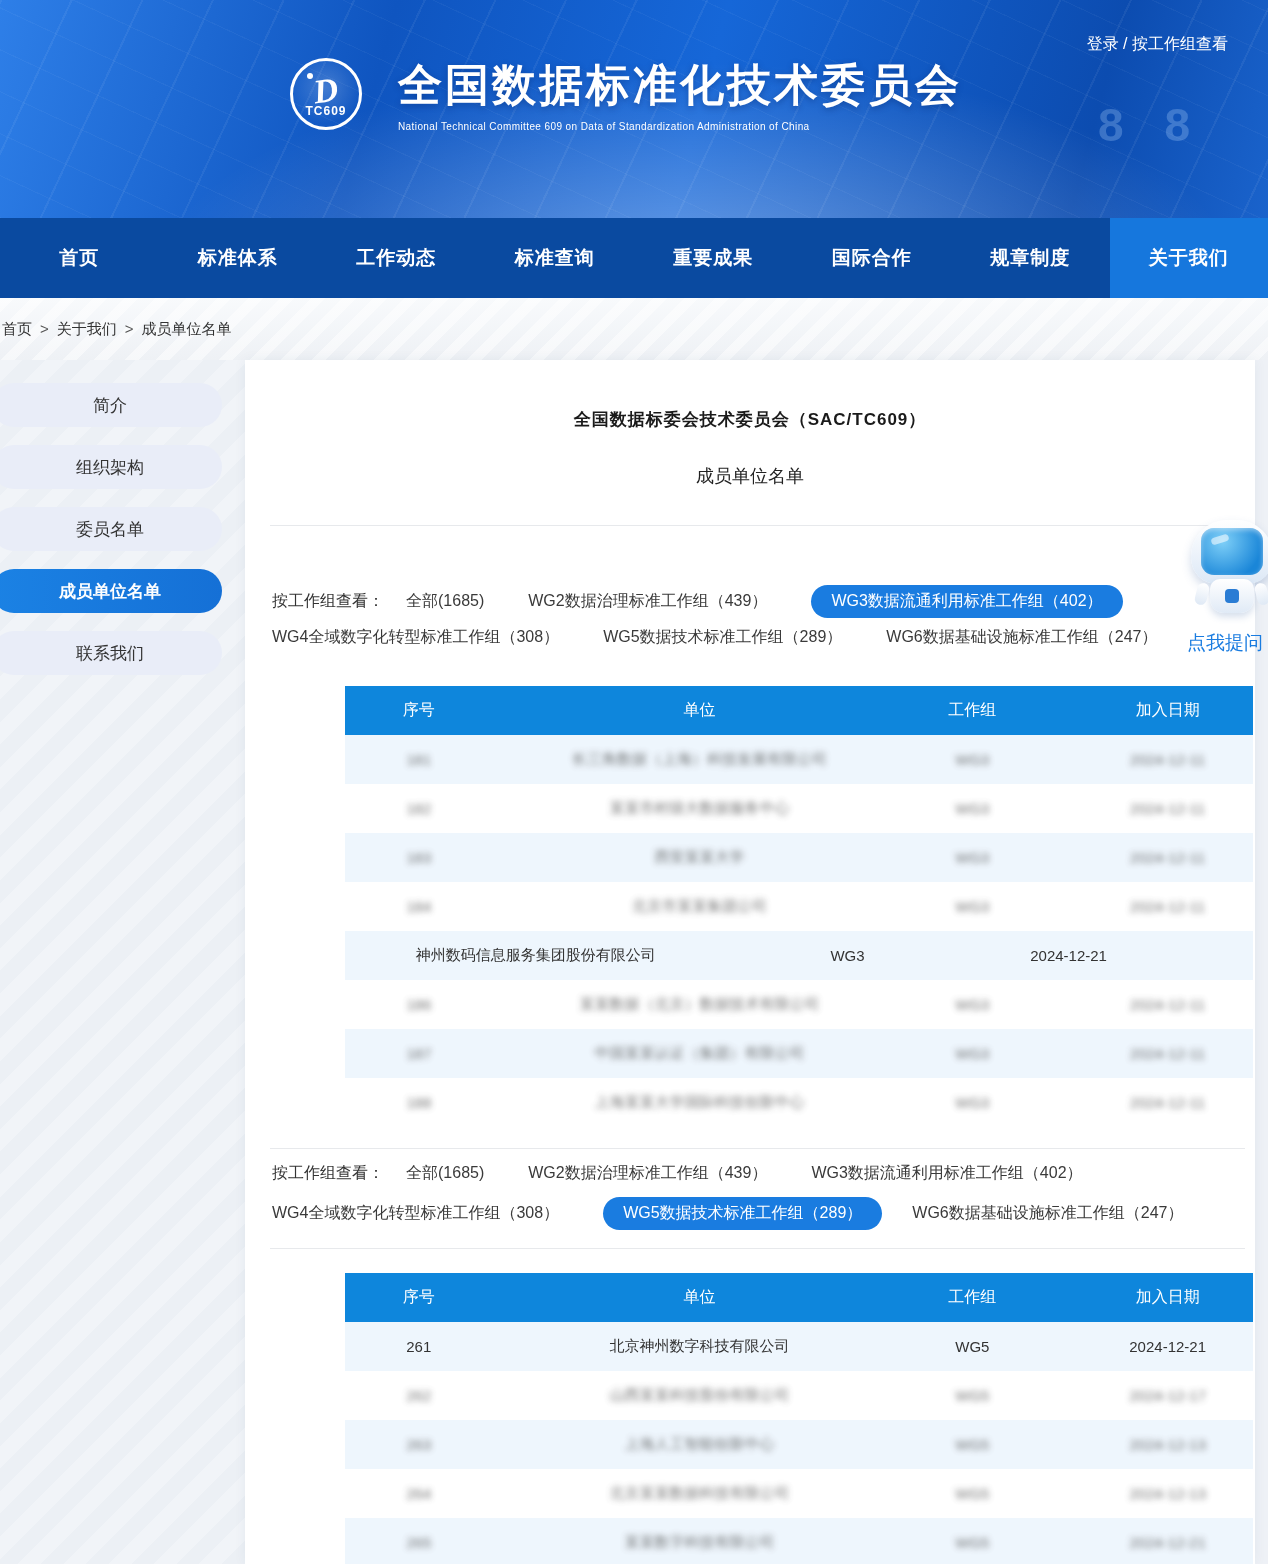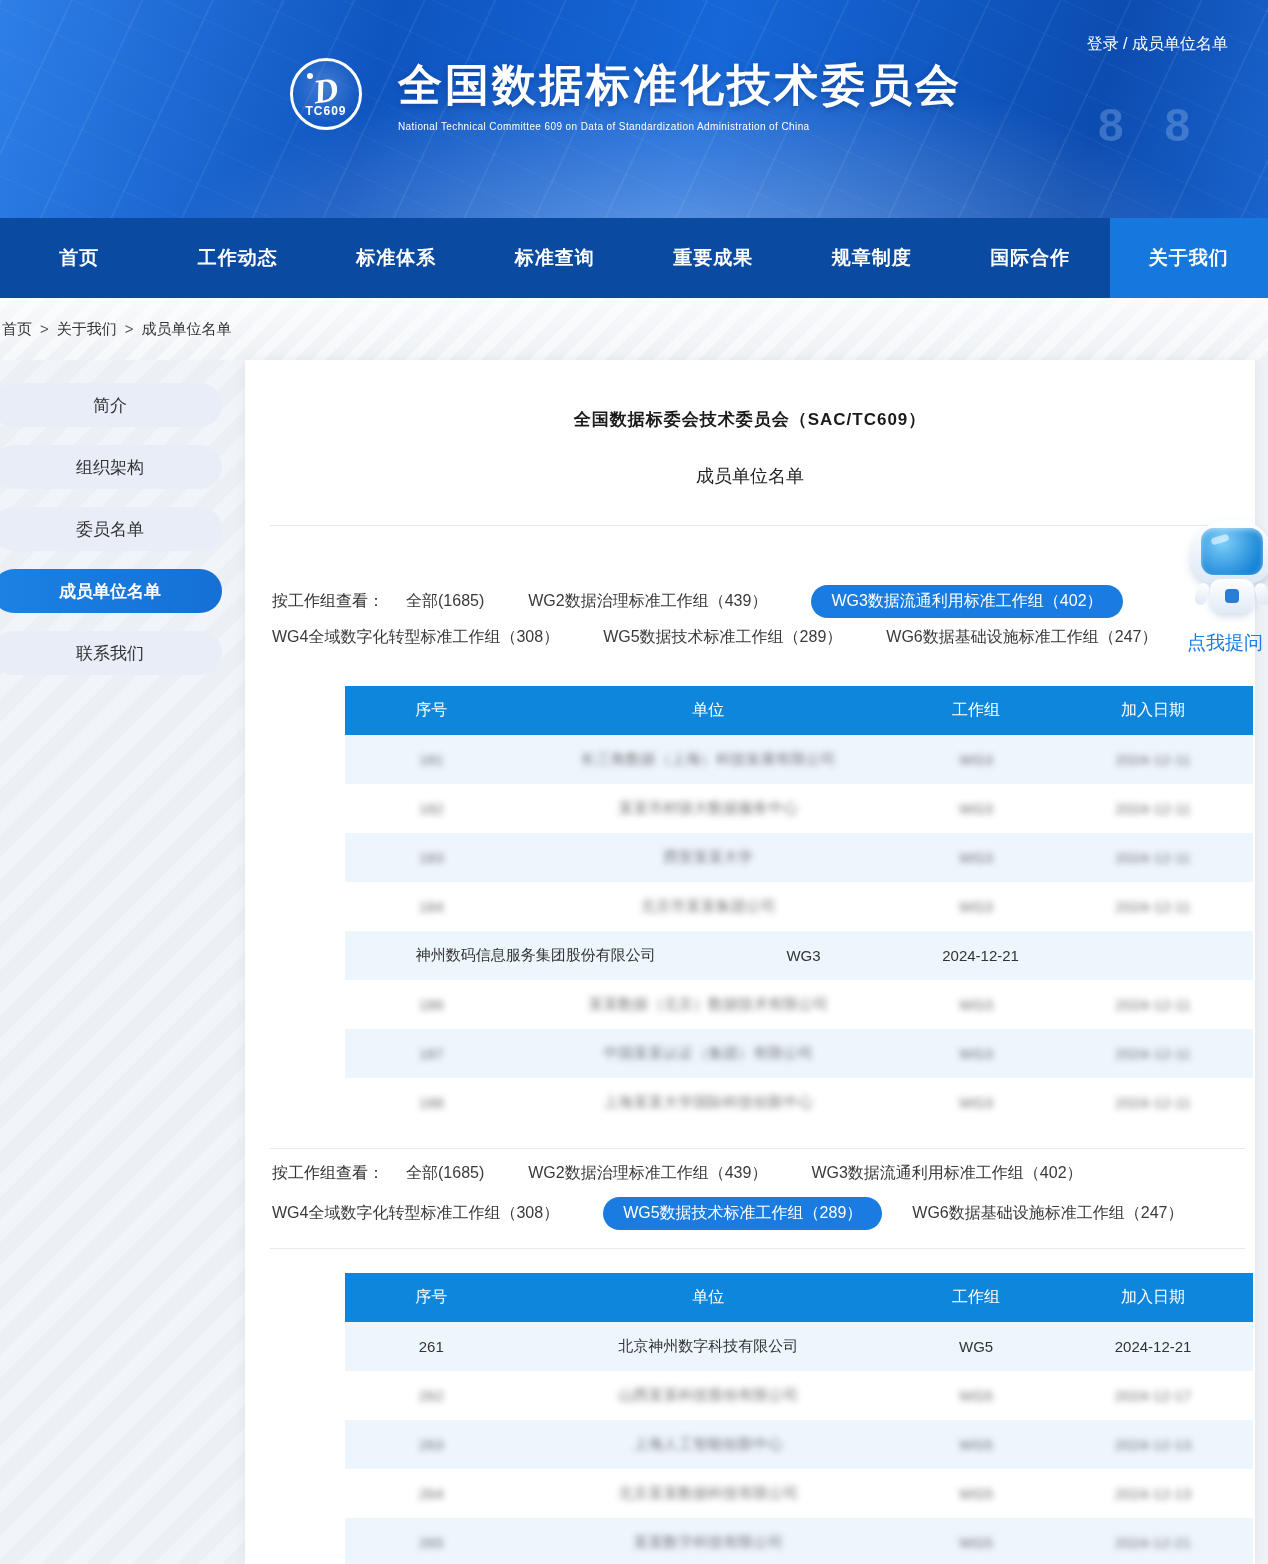--- a/index.html
+++ b/index.html
@@ -63,21 +63,21 @@
   .divider { position:absolute; left:25px; right:10px; height:1px; background:#e7e9ec; }
 
   .filter-row { position:absolute; left:27px; right:110px; height:34px; display:flex; align-items:center;
     font-size:16px; color:#3a3a3a; white-space:nowrap; }
   .filter-row .flabel { margin-right:22px; color:#333; }
   .filter-item { margin-right:44px; cursor:pointer; }
   .filter-item.selected { background:#1a7ce0; color:#fff; padding:6px 20px; border-radius:18px; margin-right:30px; }
 
   
   .mtable { position:absolute; left:100px; width:908px; }
-  .trow { display:flex; width:100%; }
+  .trow { display:flex; width:100%;gap:44px; }
   .trow .c { display:flex; align-items:center; justify-content:center; text-align:center; }
   .c.c0 { width:19%; } .c.c1 { width:42%; } .c.c2 { width:17%; } .c.c3 { width:22%; }
   .thead { height:49px; background:#0e86dc; color:#fff; font-size:16px; font-weight:500; }
   .tbody-row { height:49px; font-size:15px; color:#333; background:#fff; }
   .tbody-row.alt { background:#eef6fd; }
   .tbody-row.blurred .c { filter:blur(3px); color:#5a5a5a; opacity:.85; }
 
   
   .robot { position:absolute; left:945px; top:160px; width:84px; height:104px; cursor:pointer; }
   .robot-head { position:relative; width:82px; height:64px; margin:0 auto;
@@ -100,42 +100,42 @@
   .ask-label { position:absolute; left:930px; top:270px; width:100px; text-align:center;
     font-size:19px; color:#1a7ce0; cursor:pointer; }
 </style>
 </head>
 <body>
 
 <div class="page">
 
   <header class="hero">
     <div class="hero-digits">8 8</div>
-    <div class="login">登录 / 成员单位名单</div>
+    <div class="login">登录 / 按工作组查看</div>
     <div class="brand">
       <div class="logo">
         <span class="logo-dot"></span>
         <span class="logo-d">D</span>
         <span class="logo-code">TC609</span>
       </div>
       <div class="titles">
         <div class="title-cn">全国数据标准化技术委员会</div>
         <div class="title-en">National Technical Committee 609 on Data of Standardization Administration of China</div>
       </div>
     </div>
   </header>
 
   <nav class="nav" id="main-nav">
       <div class="nav-item">首页</div>
+      <div class="nav-item">标准体系</div>
       <div class="nav-item">工作动态</div>
-      <div class="nav-item">标准体系</div>
       <div class="nav-item">标准查询</div>
       <div class="nav-item">重要成果</div>
+      <div class="nav-item">国际合作</div>
       <div class="nav-item">规章制度</div>
-      <div class="nav-item">国际合作</div>
       <div class="nav-item active">关于我们</div>
     </nav>
 
   <div class="crumbbar">
     <div class="crumb" id="crumb"><span class="item">首页</span><span class="sep">&gt;</span><span class="item">关于我们</span><span class="sep">&gt;</span><span class="item">成员单位名单</span></div>
   </div>
 
   <div class="bodyarea">
     <aside id="sidebar">
         <div class="side-pill" style="top: 23px;">简介</div>

